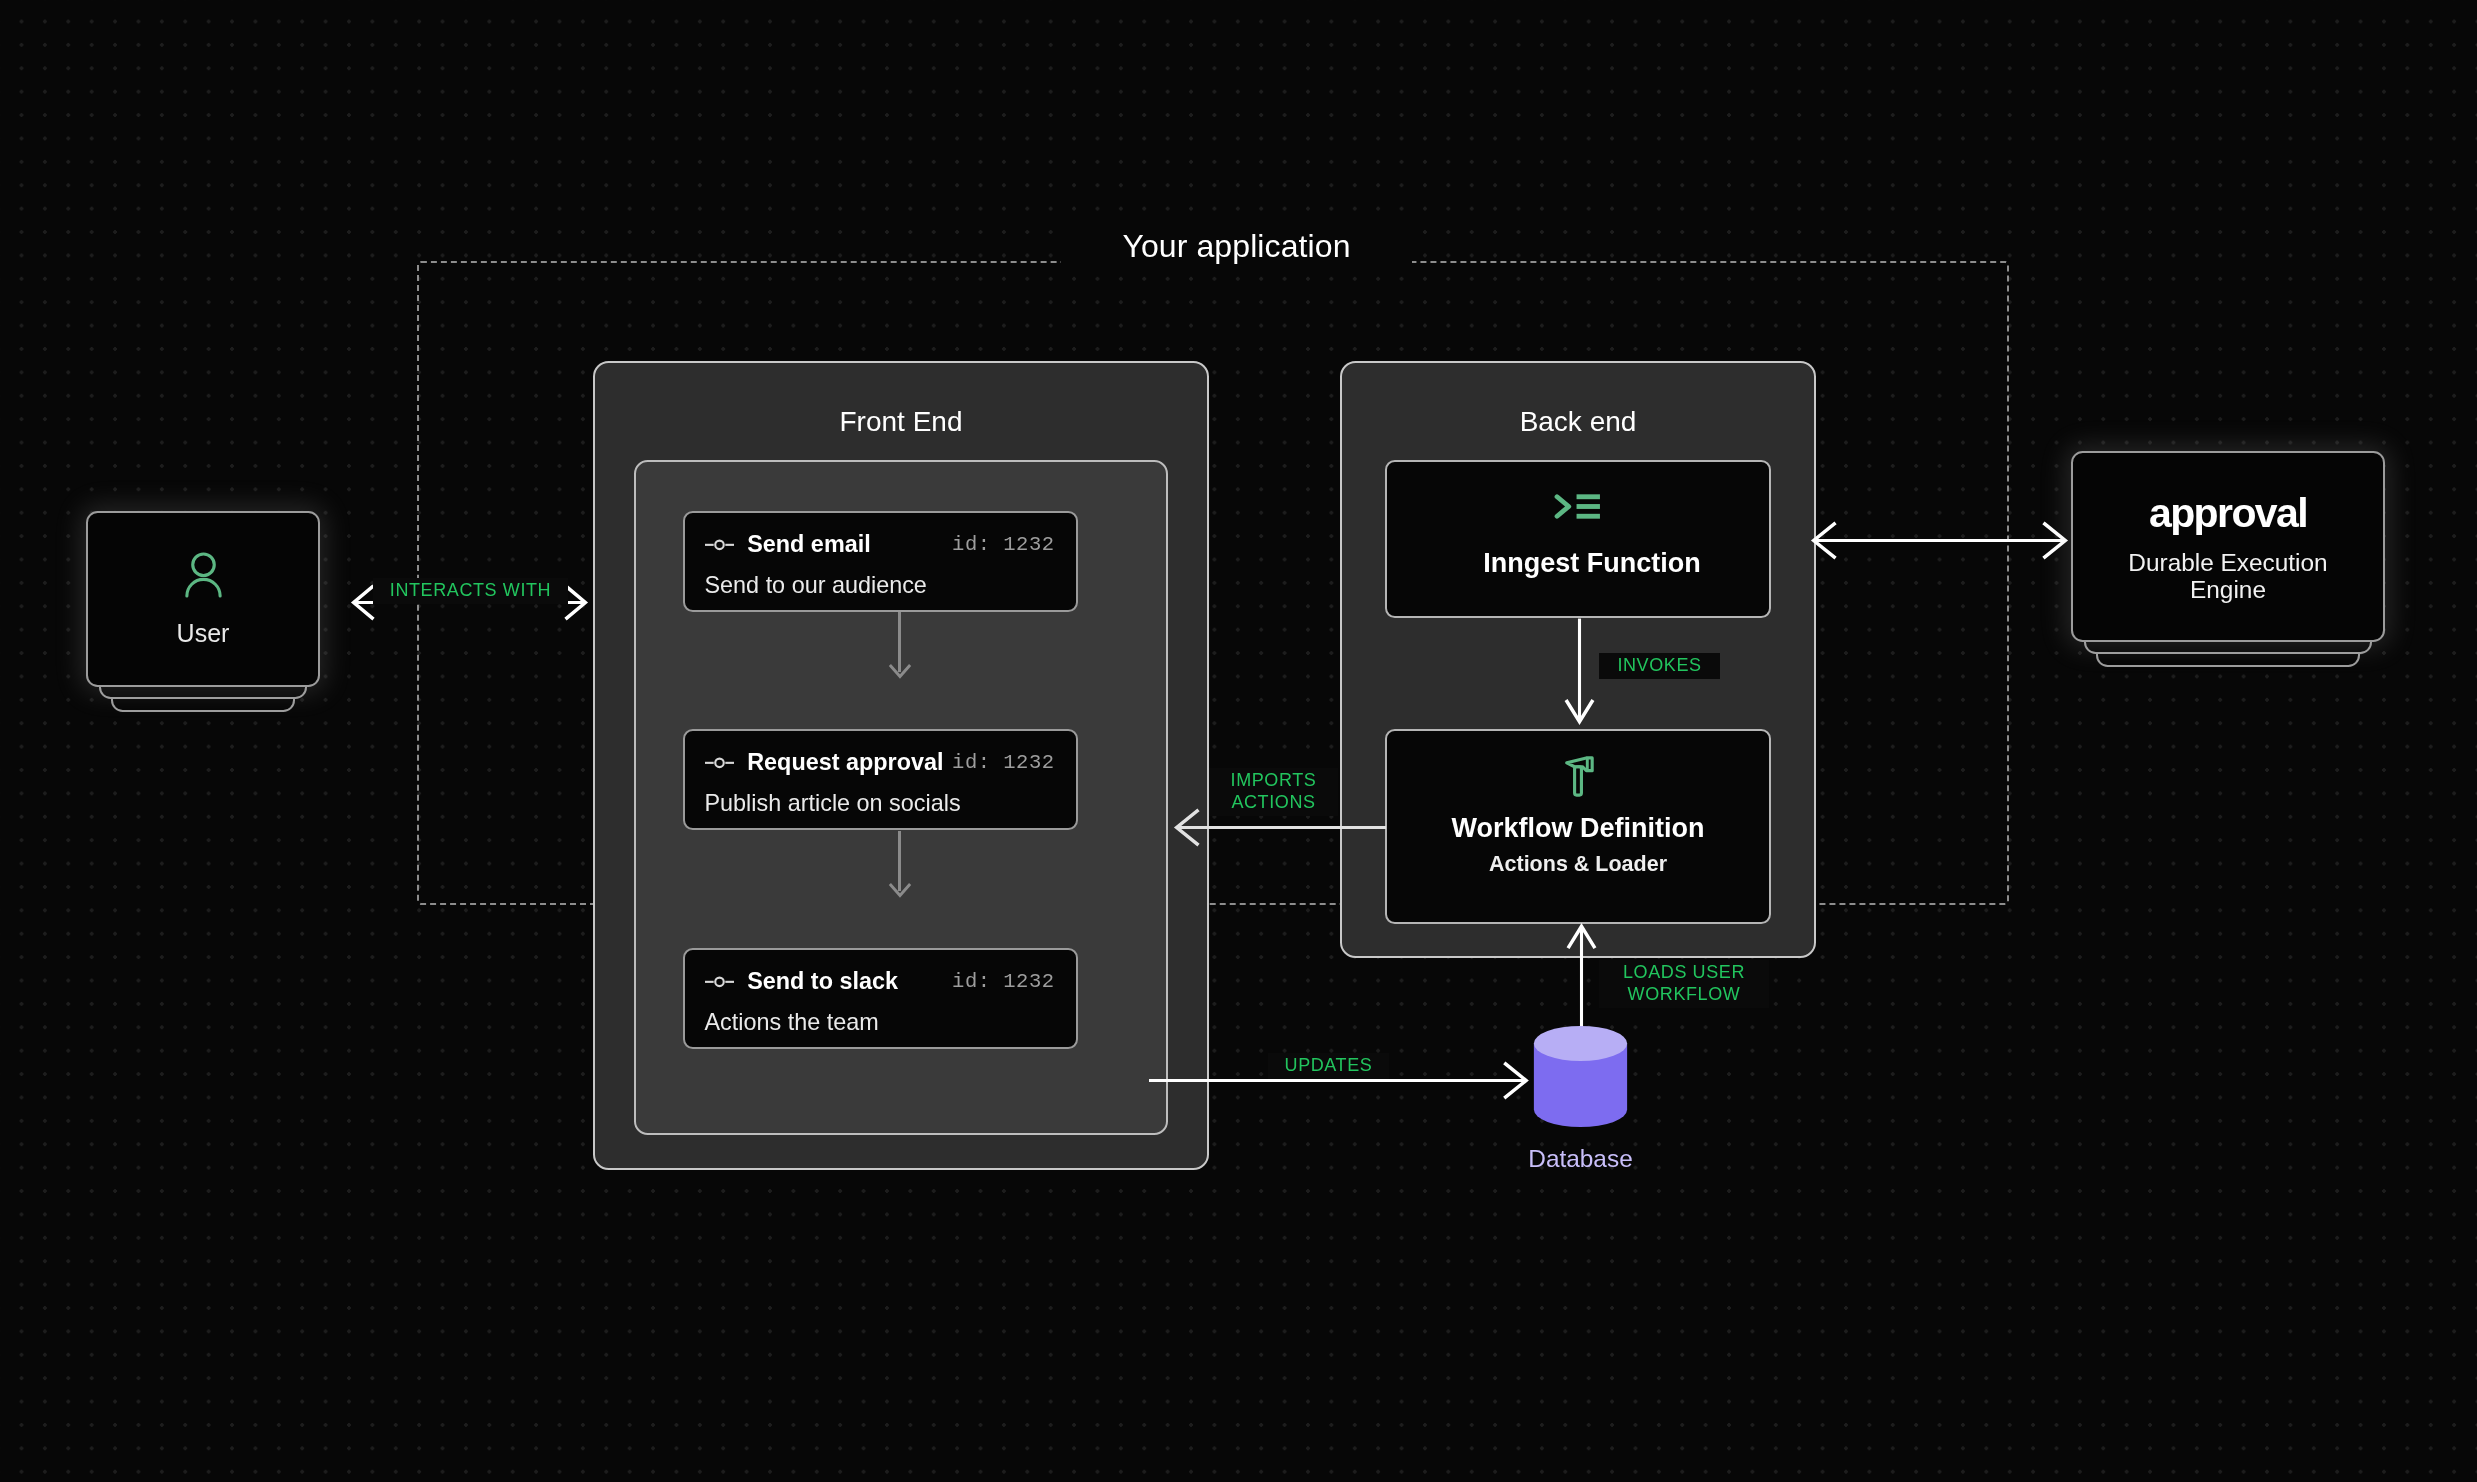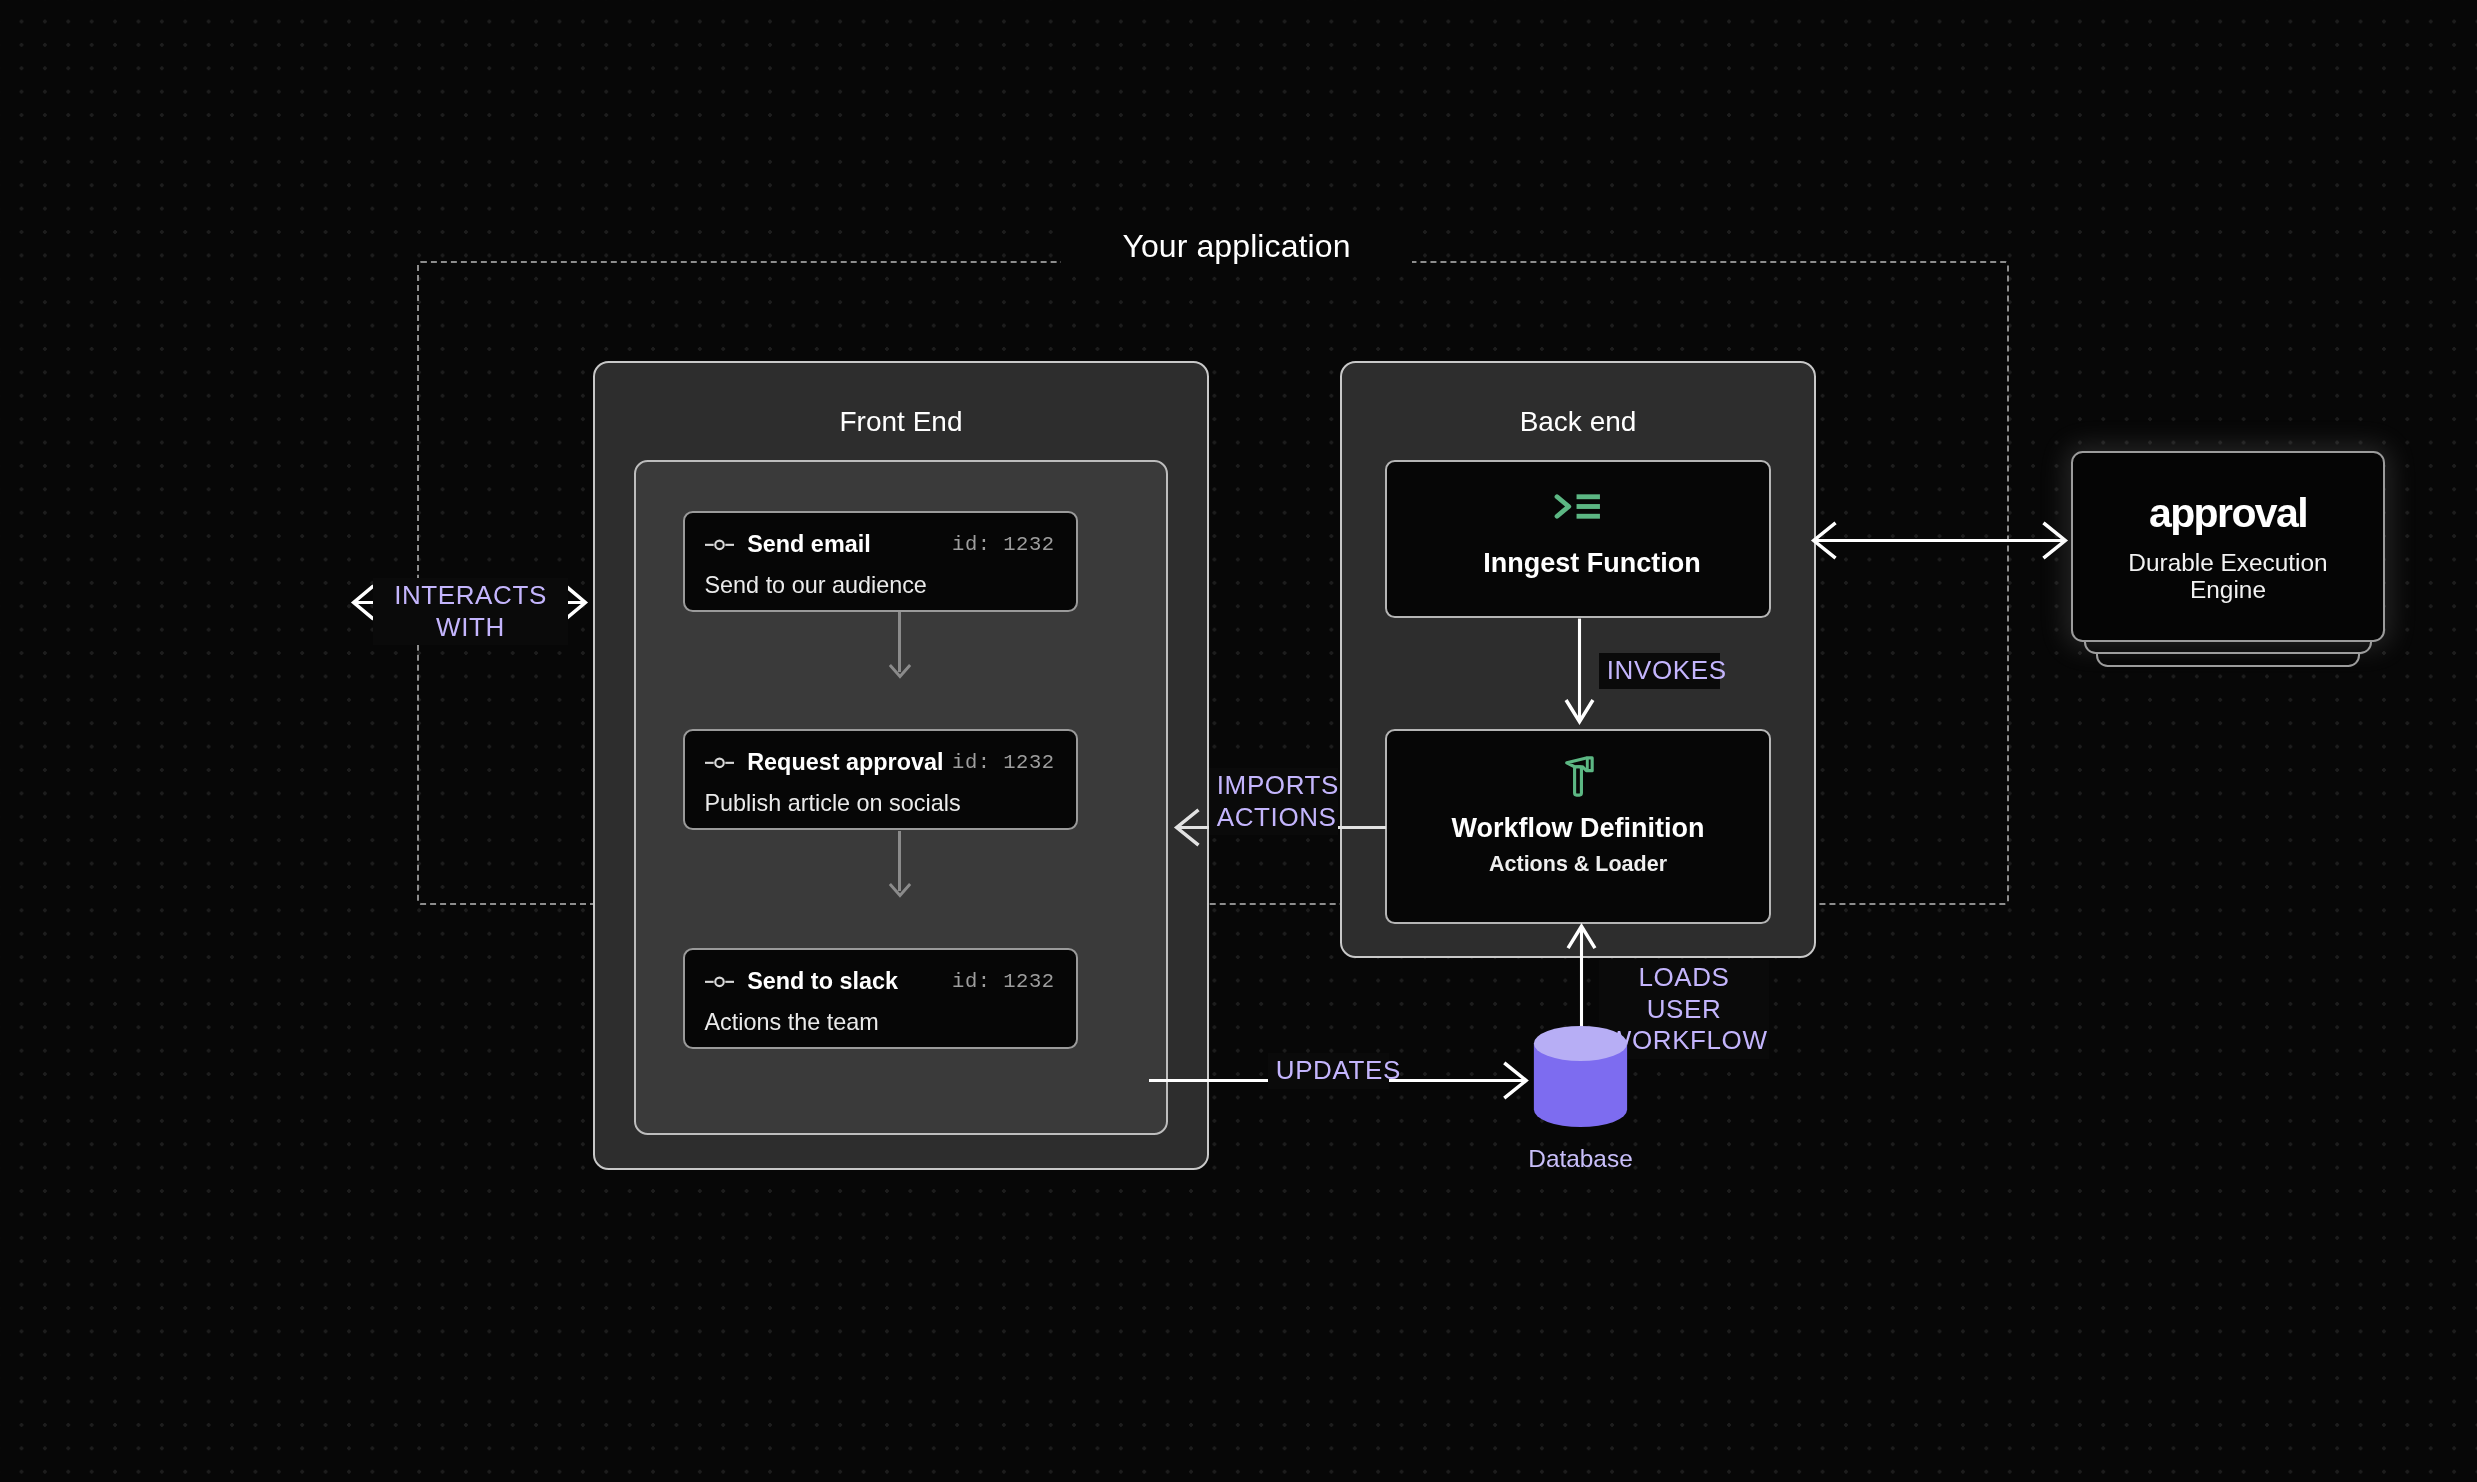--- a/index.html
+++ b/index.html
@@ -204,40 +204,54 @@
   }
 
   
   #database-node { position: absolute; left: 1527px; top: 1024px; width: 107px; text-align: center; }
   #database-label { margin-top: 11.7px; font-size: 24.4px; color: #c9bffa; }
 
   
   .arrow-svg { position: absolute; overflow: visible; }
   .arrow-label {
     position: absolute;
-    font-size: 26px;
+    font-size: 18px;
     font-weight: 400;
-    color: #c4b5fd;
+    color: #22c55e;
     letter-spacing: 0.6px;
     text-align: center;
     background: #0a0a0a;
     padding: 2px 7.8px;
     line-height: 1.22;
     white-space: pre-line;
     box-sizing: border-box;
   }
 </style>
 </head>
 <body>
 
 <div id="stage">
 
   <div id="app-boundary"></div>
   <div id="app-boundary-title">Your application</div>
 
+  <div id="user-node" class="stack-node">
+    <div class="sheet back2"></div>
+    <div class="sheet back1"></div>
+    <div class="sheet front"></div>
+    <div class="stack-inner">
+      <span>
+        <svg width="45" height="49" viewBox="0 0 46 50">
+          <circle cx="23" cy="15" r="11" fill="none" stroke="#5cb783" stroke-width="3.2"></circle>
+          <path d="M6 47 a17 17 0 0 1 34 0" fill="none" stroke="#5cb783" stroke-width="3.2" stroke-linecap="round"></path>
+        </svg>
+      </span>
+      <div id="user-label">User</div>
+    </div>
+  </div>
 
   <svg class="arrow-svg" style="left:341px; top:583px; width:257px; height:39px;" viewBox="0 0 264 40" width="257" height="39">
     <line x1="14" y1="20" x2="250" y2="20" stroke="#ffffff" stroke-width="3.2"></line>
     <polyline points="32,4 13,20 32,36" fill="none" stroke="#ffffff" stroke-width="3.6" stroke-linecap="square"></polyline>
     <polyline points="232,4 251,20 232,36" fill="none" stroke="#ffffff" stroke-width="3.6" stroke-linecap="square"></polyline>
   </svg>
   <div class="arrow-label" style="left:373px; top:578px; width:195px;">INTERACTS WITH</div>
 
   <div id="frontend-panel" class="panel">
     <div id="frontend-title" class="panel-title">Front End</div>

